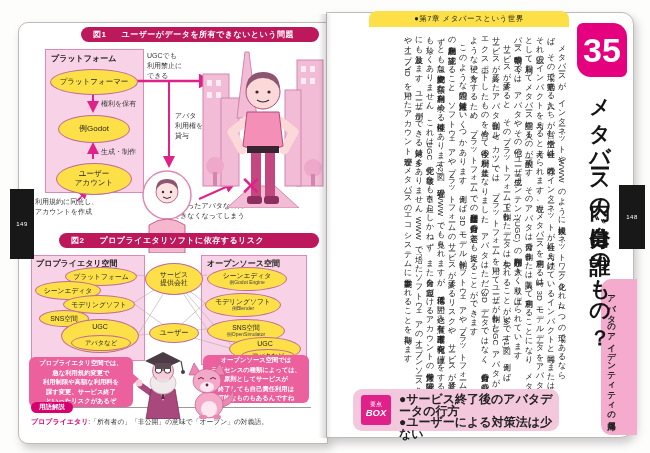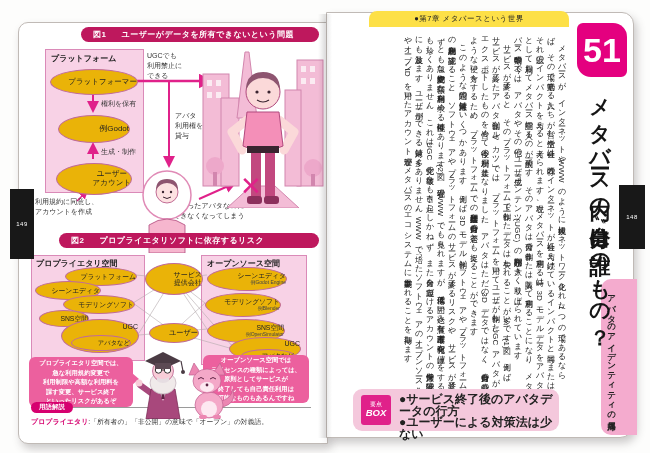--- a/index.html
+++ b/index.html
@@ -10,22 +10,22 @@
   .page-right{left:326px;top:12px;width:306px;height:424px;border-radius:0 12px 14px 0;}
   .spine{position:absolute;left:318px;top:14px;width:14px;height:424px;z-index:4;pointer-events:none;
     background:linear-gradient(to right,rgba(0,0,0,0),rgba(0,0,0,.10) 50%,rgba(0,0,0,0));}
   .vtext{writing-mode:vertical-rl;text-orientation:mixed;}
   .pre{white-space:pre-line;}
   .lbl{position:absolute;color:#333;z-index:2;}
   .bar{position:absolute;background:#be185d;color:#fff;border-radius:8px;display:flex;align-items:center;
     font-weight:bold;font-size:8px;z-index:2;padding-left:12px;gap:15px;letter-spacing:.5px;}
   .pinkbox{position:absolute;background:#f8d2e6;border:1px solid #da8ab8;z-index:0;}
   .boxlabel{position:absolute;font-size:8px;font-weight:bold;color:#222;z-index:2;}
-  .ellipse{position:absolute;background:#eab308;border:1px solid #c06b99;border-radius:50%;display:flex;
-    flex-direction:column;align-items:flex-end;justify-content:center;text-align:center;color:#222;z-index:2;line-height:1.15;}
+  .ellipse{position:absolute;background:#fde047;border:1px solid #c06b99;border-radius:50%;display:flex;
+    flex-direction:column;align-items:center;justify-content:center;text-align:center;color:#222;z-index:2;line-height:1.15;}
   .example{font-size:5px;color:#444;}
   .lines{position:absolute;left:0;top:0;z-index:1;pointer-events:none;}
   .illus{position:absolute;z-index:2;}
   .xmark{position:absolute;z-index:3;color:#e0218a;font-weight:bold;font-size:26px;line-height:1;}
   .bubble{position:absolute;background:#ec609e;color:#fff;border-radius:6px;font-size:6.3px;line-height:1.5;
     display:flex;align-items:center;justify-content:center;text-align:center;z-index:2;font-weight:bold;}
   .bubble-l::after{content:"";position:absolute;right:-6px;top:16px;border:6px solid transparent;border-left:7px solid #ec609e;border-right:0;}
   .bubble-r::after{content:"";position:absolute;left:-6px;top:20px;border:6px solid transparent;border-right:7px solid #ec609e;border-left:0;}
   .gloss-pill{position:absolute;background:#d6006f;color:#fff;font-size:6.5px;font-weight:bold;border-radius:6px;
     display:flex;align-items:center;justify-content:center;z-index:2;}
@@ -283,21 +283,21 @@
     </div>
   </div>
 
   <div class="page page-right">
 
     <div class="chapter-tab" style="left:42px;top:-2px;width:200px;height:16px;">
       <span>●第7章 メタバースという世界</span>
     </div>
 
     <div class="numbox" style="left:250px;top:10px;width:50px;height:54px;">
-      <span>51</span>
+      <span>35</span>
     </div>
 
     <div class="title-v vtext" style="left:206px;top:70px;width:80px;height:356px;">
       <span>メタバース内の</span><span class="q">〝</span><span>自分</span><span class="q">〟</span><span>は誰のもの？</span>
     </div>
 
     <div class="sidetab" style="left:274px;top:266px;width:36px;height:156px;">
       <div class="sidetab-text vtext">アバタのアイデンティティの帰属</div>
     </div>
 

